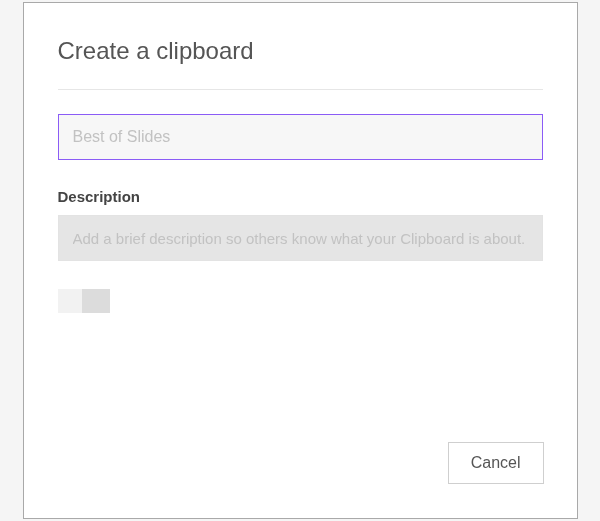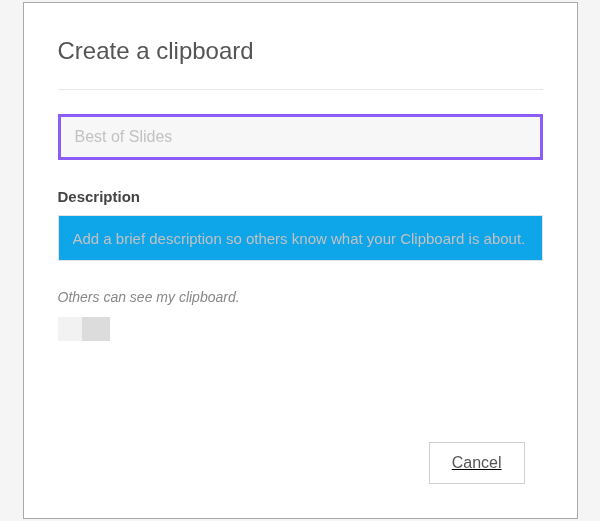--- a/index.html
+++ b/index.html
@@ -36,31 +36,31 @@
       font-size: 15px;
       font-weight: 700;
       color: #444444;
       display: block;
       margin-bottom: 10px;
     }
     .text-input {
       width: 100%;
       height: 46px;
       background: #f7f7f7;
-      border: 3px solid #8b5cf6;
+      border: 1px solid #8b5cf6;
       padding: 0 14px;
       font-size: 16px;
       color: #333333;
       margin-bottom: 28px;
     }
     .text-input::placeholder { color: #c2c2c2; }
     .text-area-like {
       width: 100%;
       height: 46px;
-      background: #0ea5e9;
+      background: #e5e5e5;
       border: 1px solid #e3e3e3;
       padding: 0 14px;
       font-size: 15px;
       color: #333333;
       margin-bottom: 28px;
     }
     .text-area-like::placeholder { color: #c2c2c2; }
     .hint-text {
       font-size: 14px;
       font-style: italic;
@@ -78,24 +78,23 @@
       content: "";
       position: absolute;
       top: 0;
       left: 0;
       width: 24px;
       height: 24px;
       background: #f2f2f2;
     }
     .button-row {
       position: absolute;
-      right: 52px;
+      right: 33px;
       bottom: 34px;
       display: flex;
-      text-decoration: underline;
     }
     .btn {
       height: 42px;
       padding: 0 22px;
       font-size: 16px;
       border: none;
       cursor: pointer;
     }
     .btn-cancel {
       background: #ffffff;
@@ -113,19 +112,18 @@
 
 <div class="modal">
   <h1 class="modal-title">Create a clipboard</h1>
   <hr class="divider">
 
   <input type="text" class="text-input" placeholder="Best of Slides" style="">
 
   <label class="field-label">Description</label>
   <input type="text" class="text-area-like" placeholder="Add a brief description so others know what your Clipboard is about." style="">
 
-  <div class="hint-text">Others can see my clipboard.</div>
   <div class="switch"></div>
 
   <div class="button-row">
     <button class="btn btn-cancel">Cancel</button>
   </div>
 </div>
 
 </body></html>

